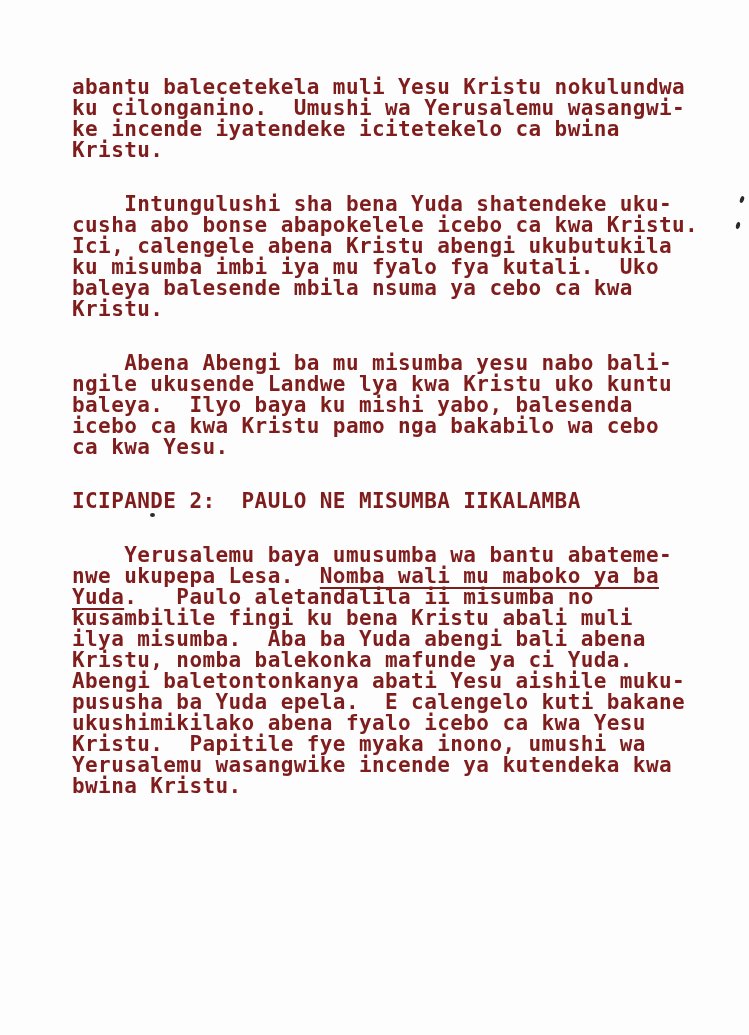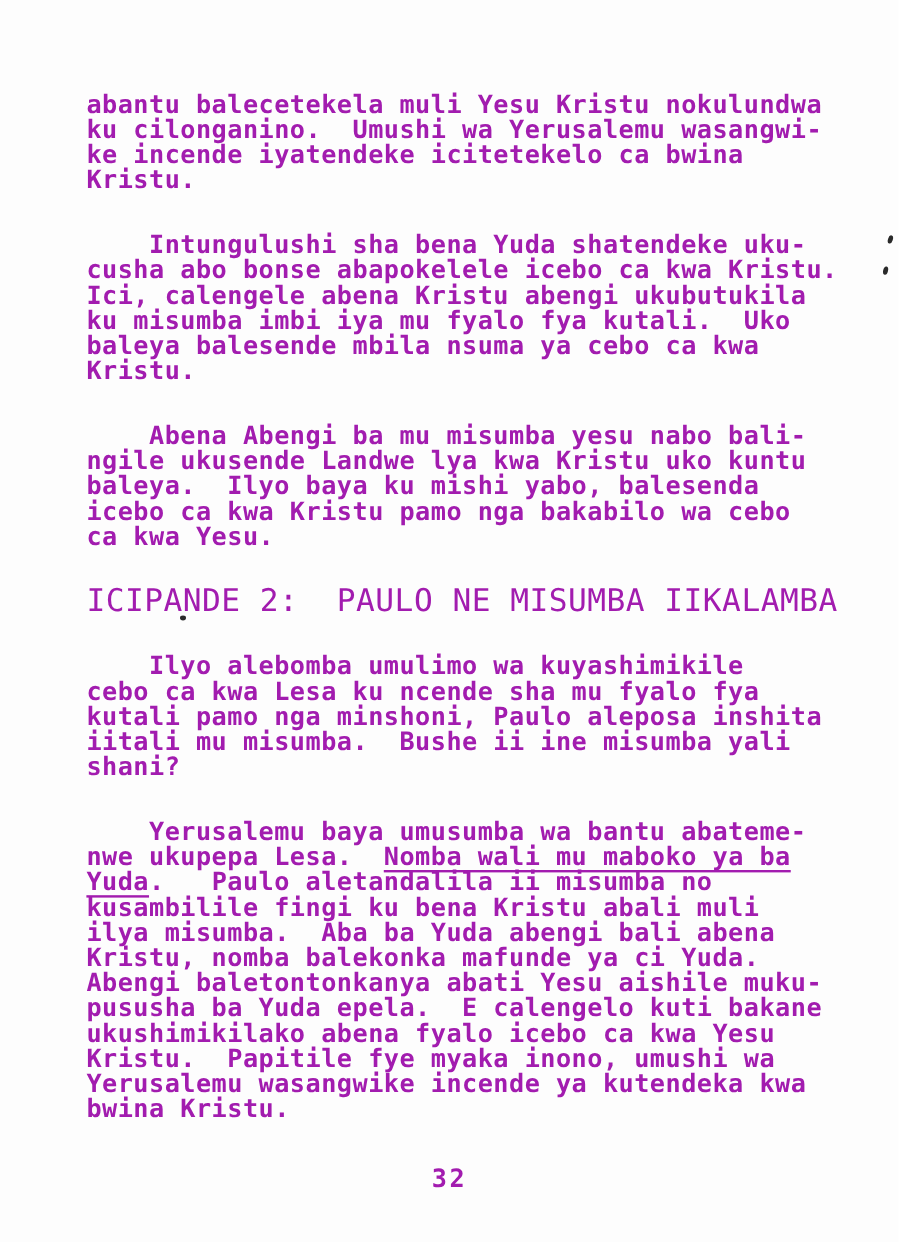--- a/index.html
+++ b/index.html
@@ -8,44 +8,44 @@
     background: #ffffff;
   }
   .page {
     position: relative;
     width: 749px;
     height: 1035px;
     background: #fdfdfd;
     overflow: hidden;
     font-family: "DejaVu Sans Mono", "Liberation Mono", monospace;
     font-weight: 700;
-    color: #a21caf;
+    color: #7f1d1d;
   }
   .content {
     position: absolute;
     top: 77px;
     left: 72px;
     right: 20px;
   }
   .para {
     margin: 0 0 33px 0;
     font-family: inherit;
     font-size: 21px;
     line-height: 21px;
     letter-spacing: 0.4px;
     white-space: pre;
     font-weight: 700;
   }
   .heading {
-    font-size: 26px;
+    font-size: 21px;
     line-height: 21px;
     letter-spacing: 0.4px;
     white-space: pre;
     margin: 0 0 33px 0;
-    font-weight: 400;
+    font-weight: 700;
   }
   .ul {
     text-decoration: underline;
     text-decoration-thickness: 2px;
     text-underline-offset: 4px;
   }
   .page-number {
     position: absolute;
     top: 972px;
     left: 0;
@@ -79,37 +79,31 @@
 Ici, calengele abena Kristu abengi ukubutukila
 ku misumba imbi iya mu fyalo fya kutali.  Uko
 baleya balesende mbila nsuma ya cebo ca kwa
 Kristu.</pre>
     <pre class="para">    Abena Abengi ba mu misumba yesu nabo bali-
 ngile ukusende Landwe lya kwa Kristu uko kuntu
 baleya.  Ilyo baya ku mishi yabo, balesenda
 icebo ca kwa Kristu pamo nga bakabilo wa cebo
 ca kwa Yesu.</pre>
     <div class="heading">ICIPANDE 2:  PAULO NE MISUMBA IIKALAMBA</div>
-    <pre class="para">    Ilyo alebomba umulimo wa kuyashimikile
-cebo ca kwa Lesa ku ncende sha mu fyalo fya
-kutali pamo nga minshoni, Paulo aleposa inshita
-iitali mu misumba.  Bushe ii ine misumba yali
-shani?</pre>
     <pre class="para"><span>    Yerusalemu baya umusumba wa bantu abateme-
 nwe ukupepa Lesa.  </span><span class="ul">Nomba wali mu maboko ya ba
 Yuda</span><span>.   Paulo aletandalila ii misumba no
 kusambilile fingi ku bena Kristu abali muli
 ilya misumba.  Aba ba Yuda abengi bali abena
 Kristu, nomba balekonka mafunde ya ci Yuda.
 Abengi baletontonkanya abati Yesu aishile muku-
 pususha ba Yuda epela.  E calengelo kuti bakane
 ukushimikilako abena fyalo icebo ca kwa Yesu
 Kristu.  Papitile fye myaka inono, umushi wa
 Yerusalemu wasangwike incende ya kutendeka kwa
 bwina Kristu.</span></pre>
   </div>
 
-  <div class="page-number">32</div>
 
   <div class="speck speck-a"></div>
   <div class="speck speck-b"></div>
   <div class="speck speck-c"></div>
 </div>
 
 </body></html>

